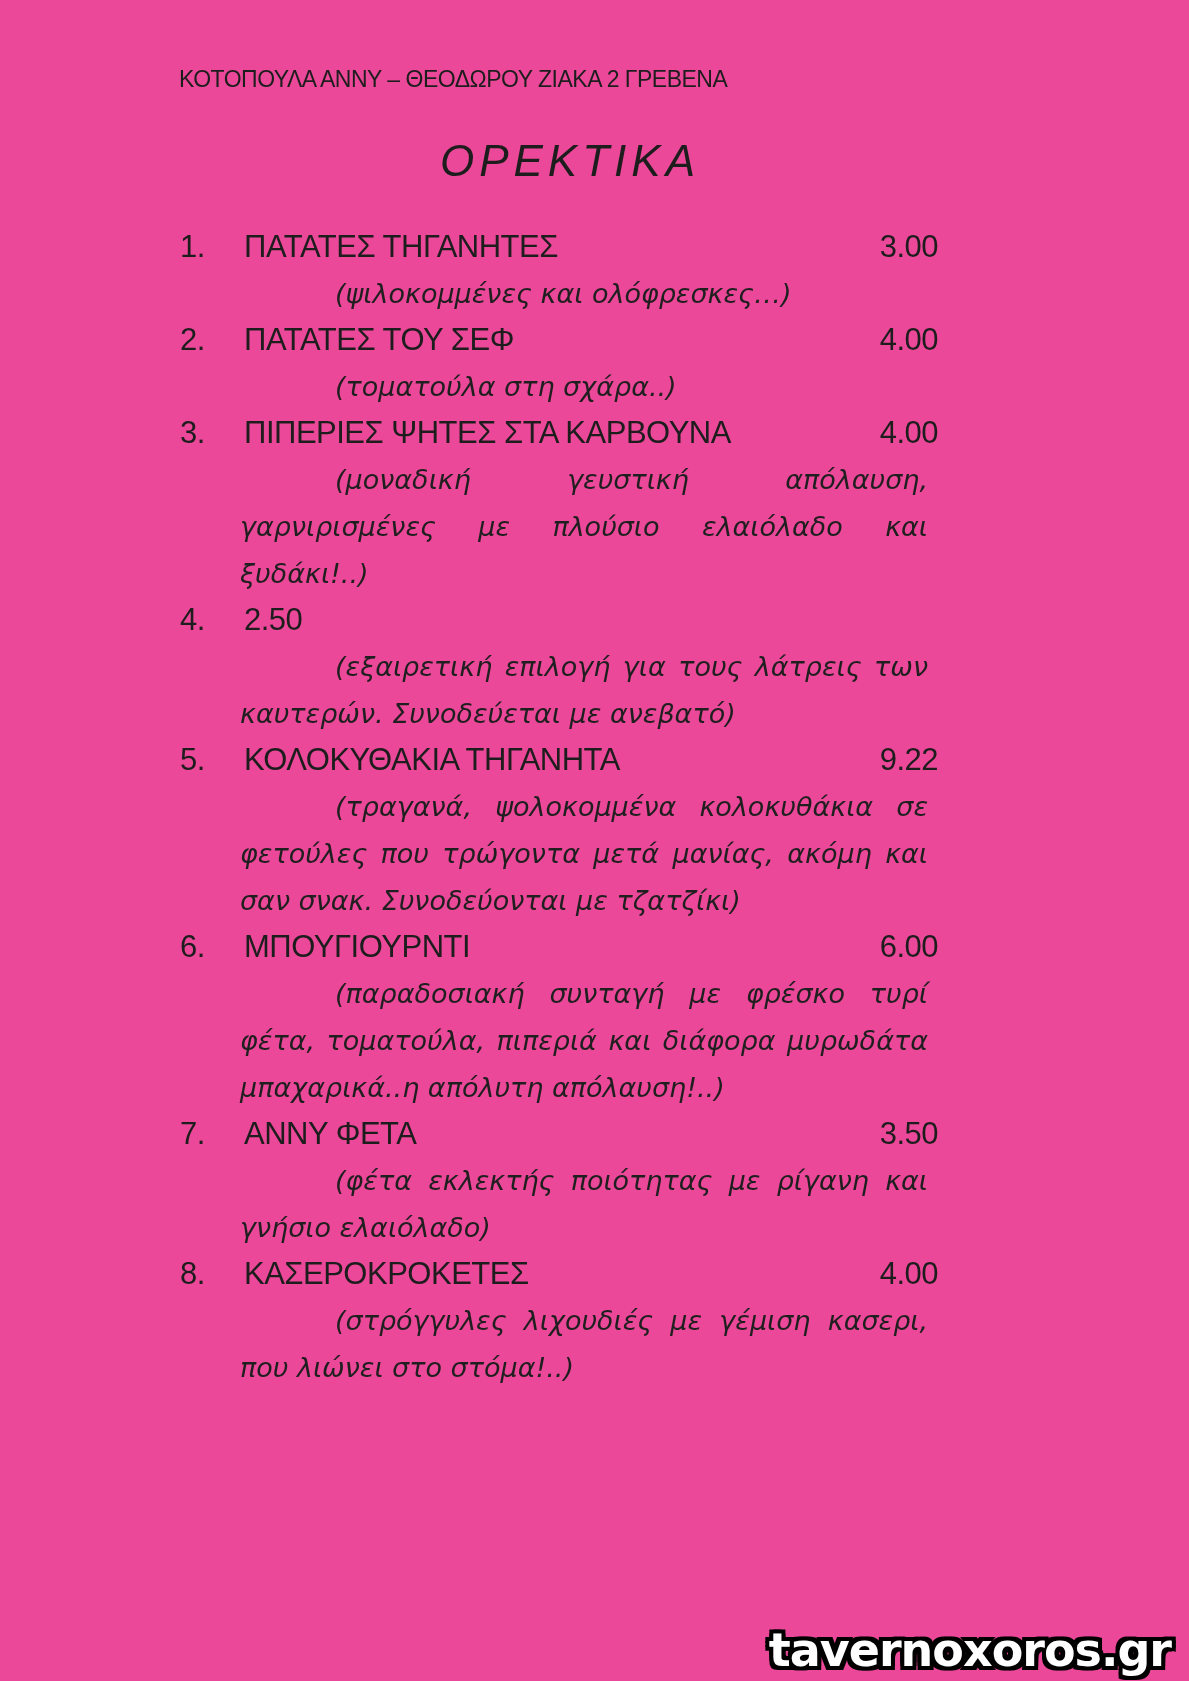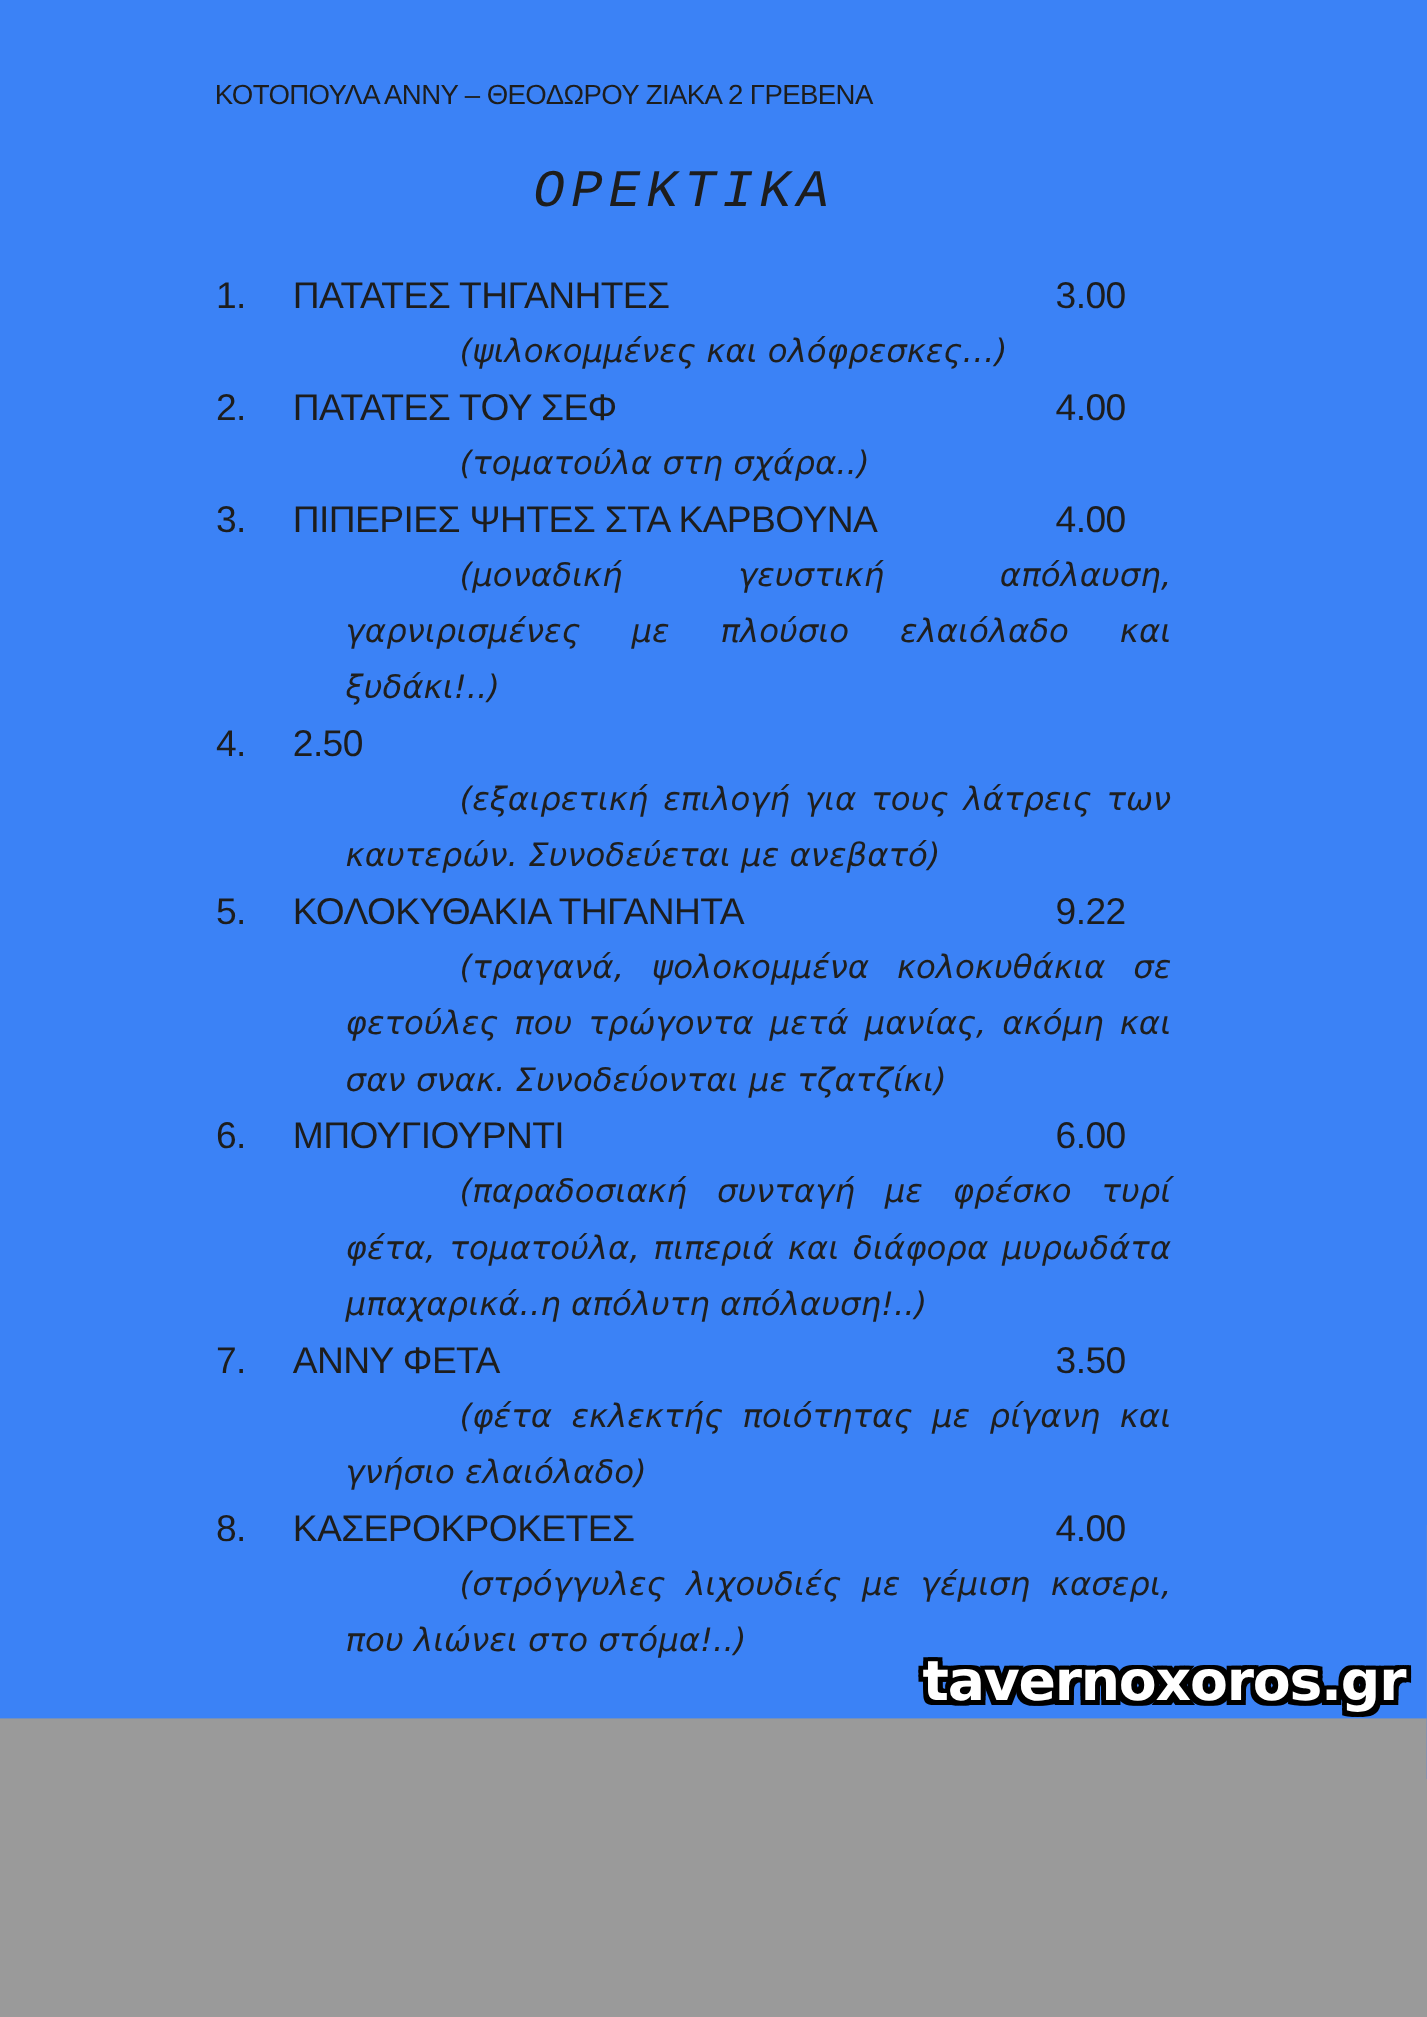--- a/index.html
+++ b/index.html
@@ -1,43 +1,43 @@
 <!DOCTYPE html>
 <html><head>
 <meta charset="utf-8">
 <style>
   html, body { margin: 0; padding: 0; }
   body { background: #9a9a9a; }
 
   .page {
     position: relative;
     width: 1189px;
-    height: 1432px;
-    background: #3b82f6;
+    height: 1681px;
+    background: #ec4899;
     overflow: hidden;
     color: #1d1d1d;
     font-family: "Liberation Sans", sans-serif;
   }
 
   .doc-header {
     position: absolute;
     left: 179px;
     top: 66px;
     font-size: 23px;
     letter-spacing: -0.5px;
     white-space: nowrap;
   }
 
   .section-title {
     position: absolute;
     left: 0;
     top: 136px;
     width: 1140px;
     text-align: center;
-    font-family: Liberation Mono, monospace;
+    font-family: Liberation Sans, sans-serif;
     font-style: italic;
     font-size: 44px;
     letter-spacing: 5px;
     white-space: nowrap;
   }
 
   .menu-list {
     position: absolute;
     left: 180px;
     top: 224px;
@@ -49,21 +49,21 @@
     align-items: baseline;
     font-size: 31px;
     line-height: 46px;
     letter-spacing: -0.5px;
   }
   .item-number { width: 64px; flex: 0 0 64px; }
   .item-name   { flex: 1 1 auto; white-space: nowrap; }
   .item-price  { flex: 0 0 auto; text-align: right; }
 
   .item-desc {
-    margin-left: 108px;
+    margin-left: 60px;
     width: 688px;
     box-sizing: border-box;
     text-align: justify;
     text-indent: 95px;
     font-family: "DejaVu Sans", sans-serif;
     font-style: italic;
     font-size: 27px;
     line-height: 47px;
     color: #1f1f1f;
   }

